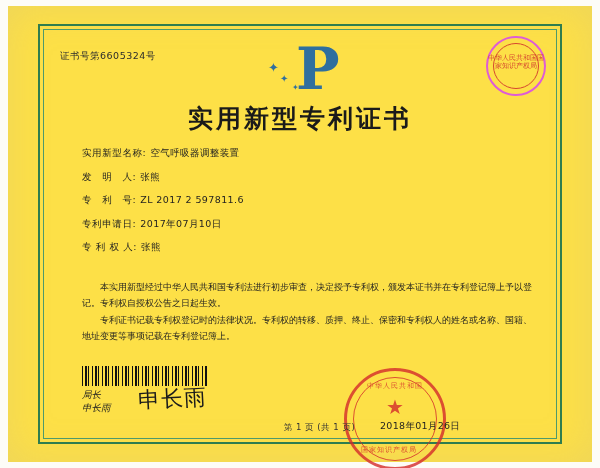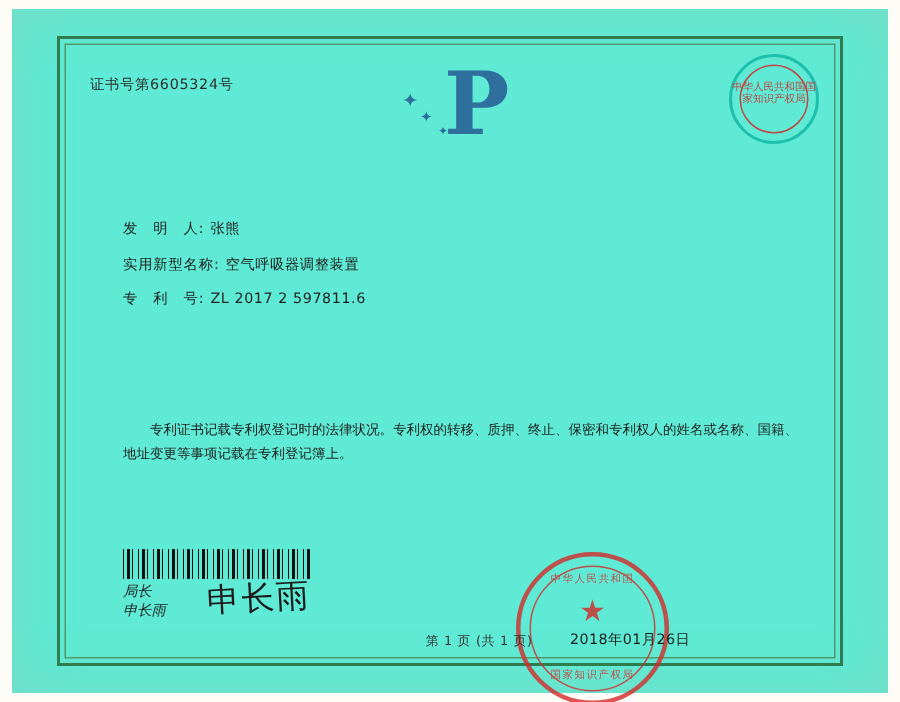--- a/index.html
+++ b/index.html
@@ -20,21 +20,21 @@
     width: 600px;
     height: 468px;
     background: #fdfcf7;
   }
   .paper {
     position: absolute;
     left: 8px;
     top: 6px;
     width: 584px;
     height: 456px;
-    background: #5eead4;
+    background: #fde047;
     box-shadow: inset 0 0 40px rgba(190,180,150,0.25);
   }
   
   .border-outer {
     position: absolute;
     left: 30px;
     top: 18px;
     right: 30px;
     bottom: 18px;
     border: 2px solid #2f7d4f;
@@ -87,21 +87,21 @@
   .emblem .s2 { left: 14px; top: 33px; font-size: 10px; }
   .emblem .s3 { left: 26px; top: 42px; font-size: 8px; }
 
   
   .seal-top {
     position: absolute;
     right: 46px;
     top: 30px;
     width: 56px;
     height: 56px;
-    border: 2px solid #14b8a6;
+    border: 2px solid #d946ef;
     border-radius: 50%;
     color: #cf2b2b;
     opacity: 0.85;
   }
   .seal-top .inner {
     position: absolute;
     left: 5px; top: 5px; right: 5px; bottom: 5px;
     border: 1px solid #cf2b2b;
     border-radius: 50%;
   }
@@ -224,22 +224,22 @@
   .seal-big .arc {
     position: absolute;
     left: 0; right: 0; top: 10px;
     text-align: center;
     font-size: 7px;
     color: #d42b2b;
     letter-spacing: 1px;
   }
   .seal-big .arc2 {
     position: absolute;
-    left: 0; right: 0; bottom: 12px;
-    text-align: center;
+    left: 14px; right: 0; bottom: 12px;
+    text-align: left;
     font-size: 7px;
     color: #d42b2b;
     letter-spacing: 1px;
   }
   .issue-date {
     position: absolute;
     left: 372px;
     top: 414px;
     font-size: 9.5px;
     color: #1f1f1f;
@@ -274,34 +274,42 @@
       <div class="star s1">✦</div>
       <div class="star s2">✦</div>
       <div class="star s3">✦</div>
     </div>
 
     <div class="seal-top">
       <div class="inner"></div>
       <div class="txt">中华人民共和国国家知识产权局</div>
     </div>
 
+    <div class="title">实用新型专利证书</div>
 
     <div class="fields">
       <div class="field">
+        <span class="label">实用新型名称:</span><span class="value">空气呼吸器调整装置</span>
+      </div>
+      <div class="field">
         <span class="label">发　明　人:</span><span class="value">张熊</span>
       </div>
       <div class="field">
-        <span class="label">实用新型名称:</span><span class="value">空气呼吸器调整装置</span>
-      </div>
-      <div class="field">
         <span class="label">专　利　号:</span><span class="value">ZL 2017 2 597811.6</span>
       </div>
+      <div class="field">
+        <span class="label">专利申请日:</span><span class="value">2017年07月10日</span>
+      </div>
+      <div class="field">
+        <span class="label">专 利 权 人:</span><span class="value">张熊</span>
+      </div>
     </div>
 
     <div class="body-text">
+      <p>本实用新型经过中华人民共和国专利法进行初步审查，决定授予专利权，颁发本证书并在专利登记簿上予以登记。专利权自授权公告之日起生效。</p>
       <p>专利证书记载专利权登记时的法律状况。专利权的转移、质押、终止、保密和专利权人的姓名或名称、国籍、地址变更等事项记载在专利登记簿上。</p>
     </div>
 
     <div class="barcode"></div>
 
     <div class="sig-label">
       <div>局长</div>
       <div>申长雨</div>
     </div>
     <div class="sig-hand">申长雨</div>

